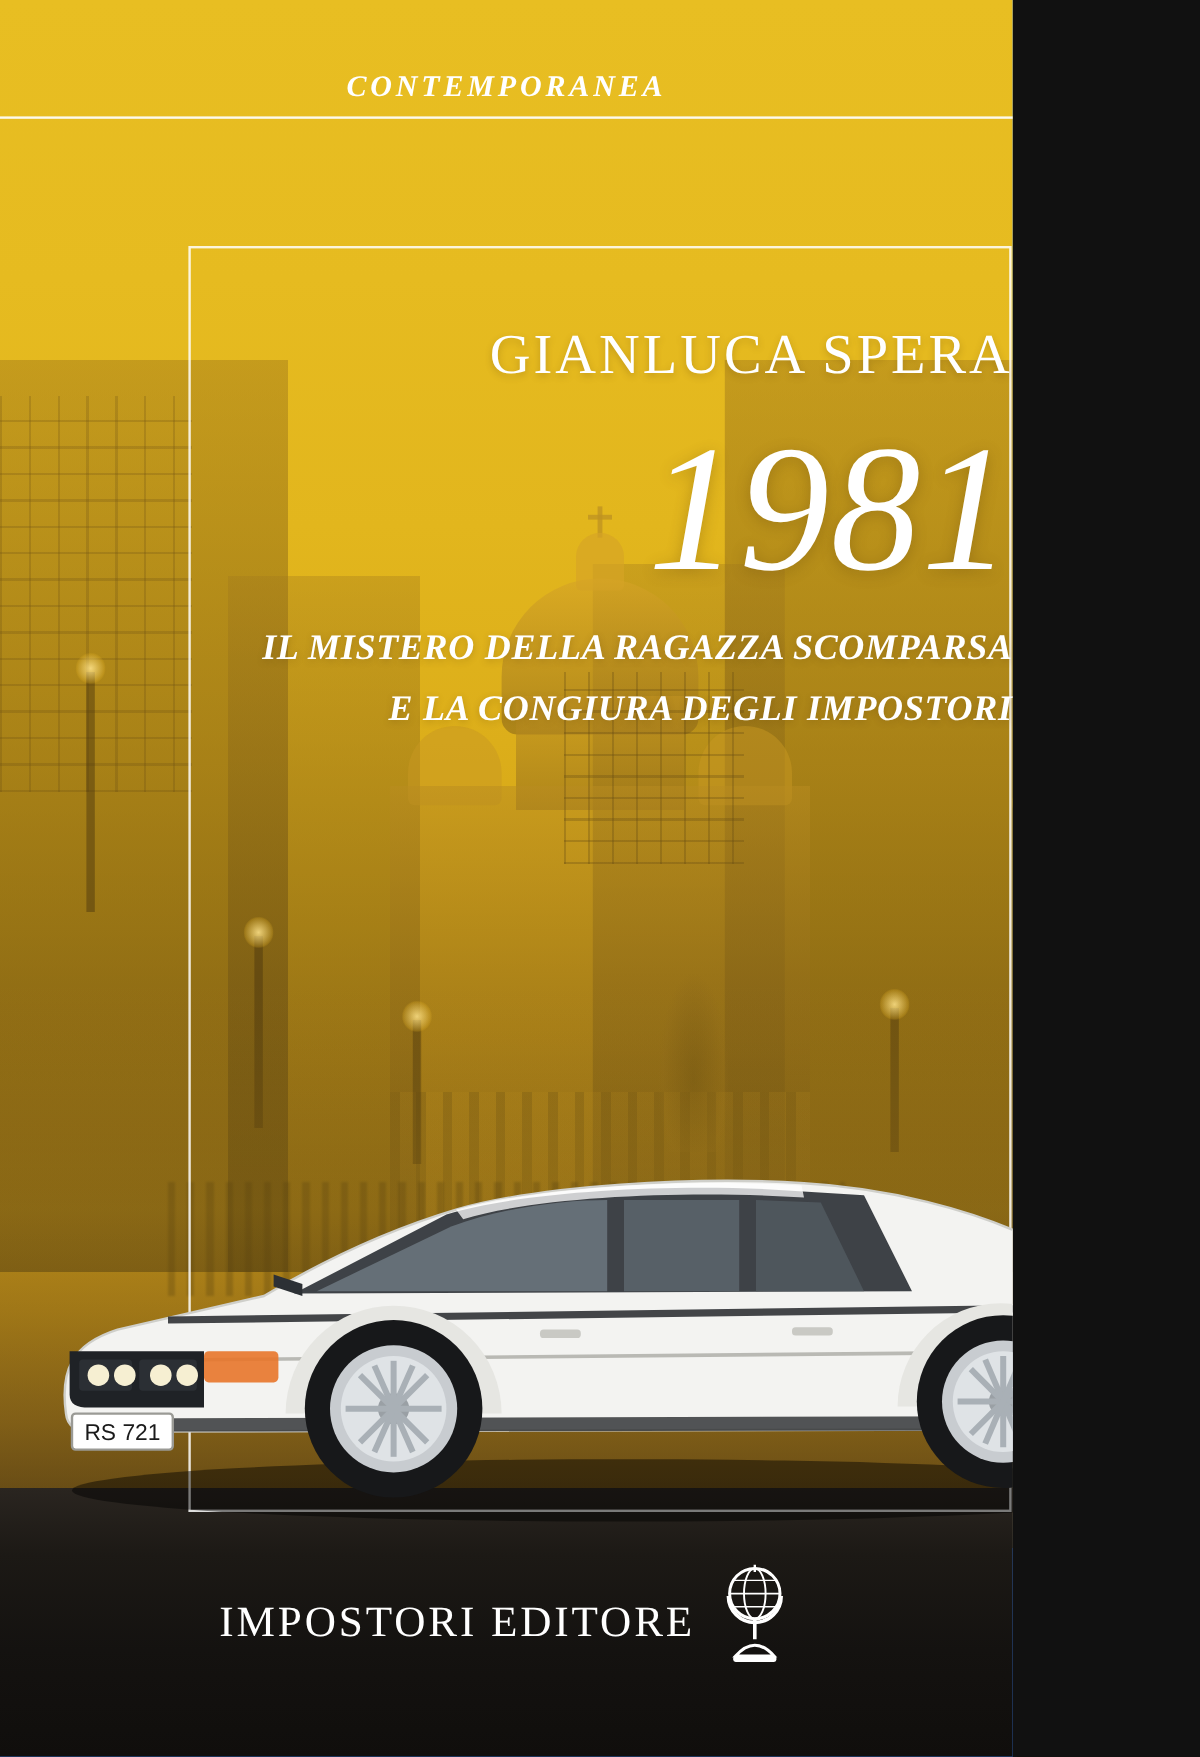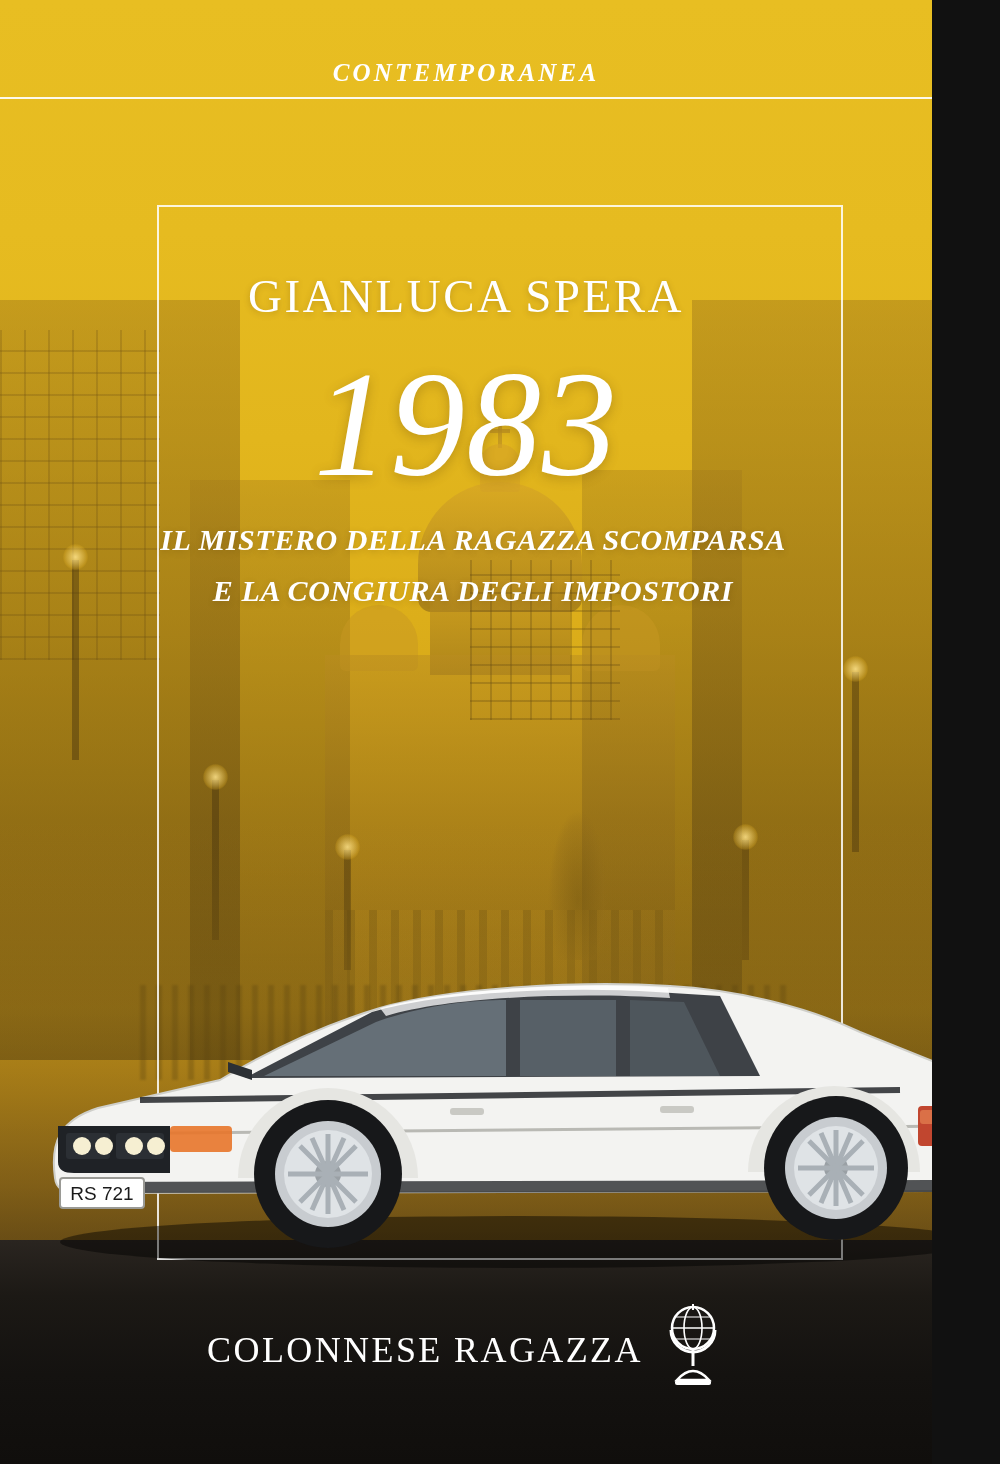--- a/index.html
+++ b/index.html
@@ -2,21 +2,21 @@
 <html><head>
 <meta charset="utf-8">
 <style>
   html, body {
     margin: 0;
     padding: 0;
     background: #111;
   }
   .cover {
     position: relative;
-    width: 932px;
+    width: 844px;
     height: 1464px;
     overflow: hidden;
     background: #3b82f6;
     font-family: "Liberation Serif", serif;
   }
 
   
   .bg-sky {
     position: absolute;
     left: 0; top: 0; right: 0;
@@ -169,21 +169,21 @@
     color: #ffffff;
     font-style: italic;
     font-weight: bold;
     font-size: 25px;
     letter-spacing: 3.2px;
   }
 
   
   .title-block {
     position: absolute; left: 0; right: 0; top: 272px;
-    text-align: center;
+    text-align: right;
     color: #ffffff;
   }
   .author {
     font-size: 47px;
     letter-spacing: 2.5px;
     line-height: 1.05;
     text-shadow: 0 2px 6px rgba(90,60,10,0.25);
   }
   .big-title {
     font-size: 150px;
@@ -270,21 +270,21 @@
   <div class="haze"></div>
   <div class="bg-road"></div>
 
   <div class="frame"></div>
 
   <div class="header-rule"></div>
   <div class="collection-label">CONTEMPORANEA</div>
 
   <div class="title-block">
     <div class="author">GIANLUCA SPERA</div>
-    <div class="big-title">1983</div>
+    <div class="big-title">1981</div>
     <div class="subtitle">IL MISTERO DELLA RAGAZZA SCOMPARSA</div>
     <div class="subtitle" style="margin-top:12px">E LA CONGIURA DEGLI IMPOSTORI</div>
   </div>
 
   <svg class="car" viewBox="0 0 980 340">
 
     <ellipse cx="500" cy="312" rx="460" ry="26" fill="rgba(0,0,0,0.45)"></ellipse>
 
     <path d="M35 248 C30 212 40 190 78 178 L200 150 C250 120 300 96 360 78
              C430 58 560 50 650 56 C720 60 790 78 840 102
@@ -352,21 +352,21 @@
         <line x1="843" y1="211" x2="789" y2="265"></line>
         <line x1="801" y1="203" x2="831" y2="273"></line>
         <line x1="831" y1="203" x2="801" y2="273"></line>
       </g>
     </g>
 
     <path d="M232 140 L208 132 L208 142 L232 150 Z" fill="#2c3035"></path>
   </svg>
 
   <div class="publisher">
-    <span class="publisher-name">COLONNESE RAGAZZA</span>
+    <span class="publisher-name">IMPOSTORI EDITORE</span>
     <span class="publisher-logo">
       <svg width="64" height="92" viewBox="0 0 64 92">
         <circle cx="32" cy="28" r="21" fill="none" stroke="#ffffff" stroke-width="2.5"></circle>
         <ellipse cx="32" cy="28" rx="9" ry="21" fill="none" stroke="#ffffff" stroke-width="1.6"></ellipse>
         <line x1="11" y1="28" x2="53" y2="28" stroke="#ffffff" stroke-width="1.6"></line>
         <line x1="14" y1="17" x2="50" y2="17" stroke="#ffffff" stroke-width="1.2"></line>
         <line x1="14" y1="39" x2="50" y2="39" stroke="#ffffff" stroke-width="1.2"></line>
         <path d="M10 30 A22 22 0 0 0 54 30" fill="none" stroke="#ffffff" stroke-width="3"></path>
         <line x1="32" y1="49" x2="32" y2="66" stroke="#ffffff" stroke-width="3"></line>
         <path d="M16 80 Q32 62 48 80 Z" fill="none" stroke="#ffffff" stroke-width="2.5"></path>

